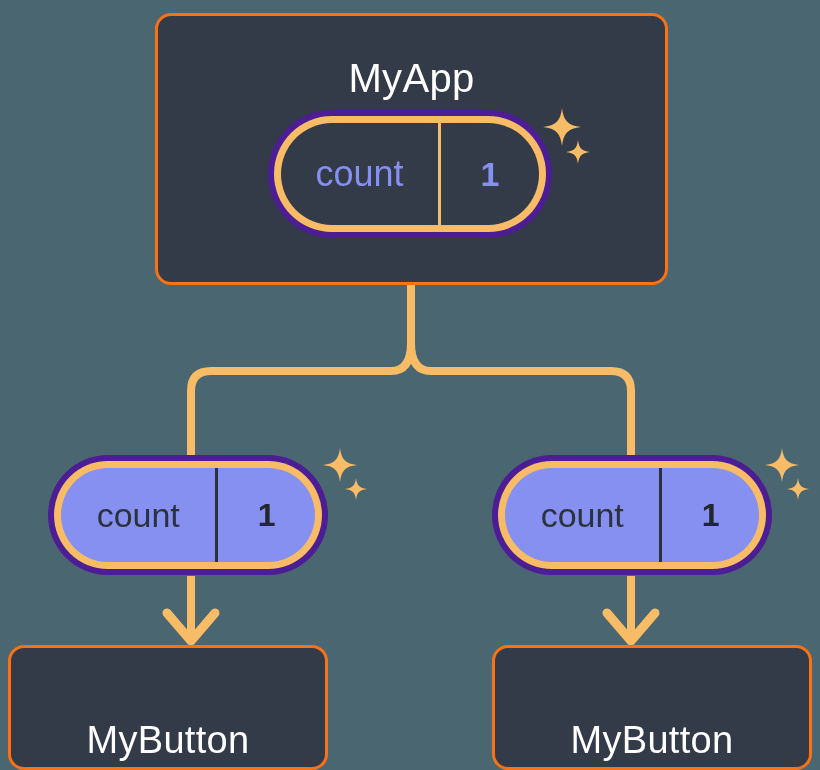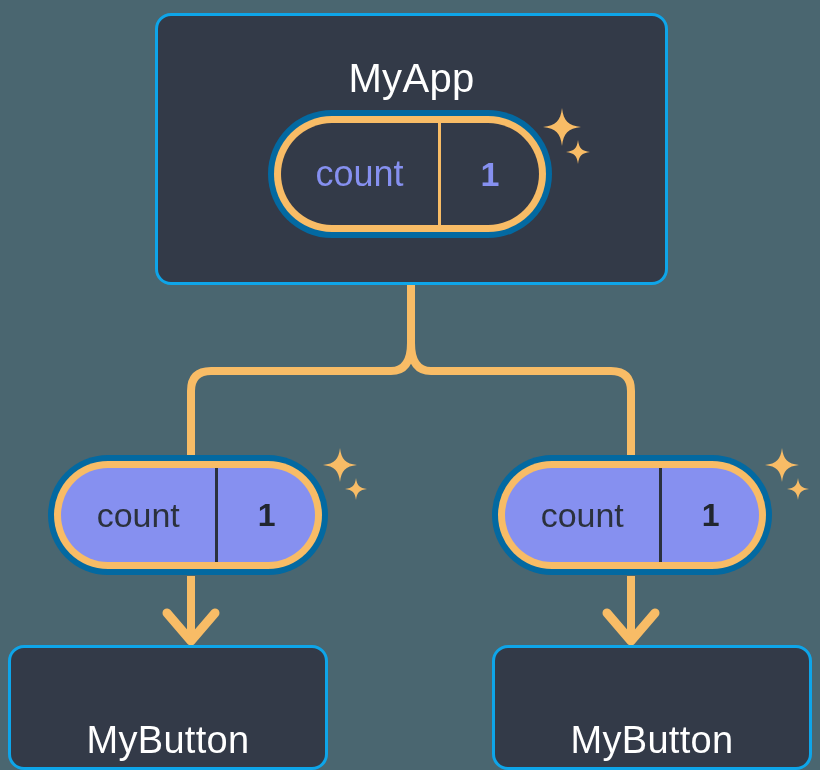--- a/index.html
+++ b/index.html
@@ -24,21 +24,21 @@
     top: 0;
     width: 820px;
     height: 770px;
     overflow: visible;
   }
 
   
   .card {
     position: absolute;
     background: #333a48;
-    border: 3px solid #0ea5e9;
+    border: 3px solid #f97316;
     border-radius: 16px;
     box-sizing: border-box;
   }
   .card-title {
     position: absolute;
     left: 0;
     right: 0;
     text-align: center;
     color: #ffffff;
     font-weight: 400;
@@ -70,21 +70,21 @@
   .btn-card .card-title {
     top: 34px;
     font-size: 38px;
     margin-top: 37px;
   }
 
   
   .pill {
     position: absolute;
     border-radius: 999px;
-    background: #0369a1;       
+    background: #4c1d95;       
     padding: 6px;
     box-sizing: border-box;
   }
   .pill-inner-ring {
     width: 100%;
     height: 100%;
     border-radius: 999px;
     background: #f8bc66;       
     padding: 7px;
     box-sizing: border-box;

